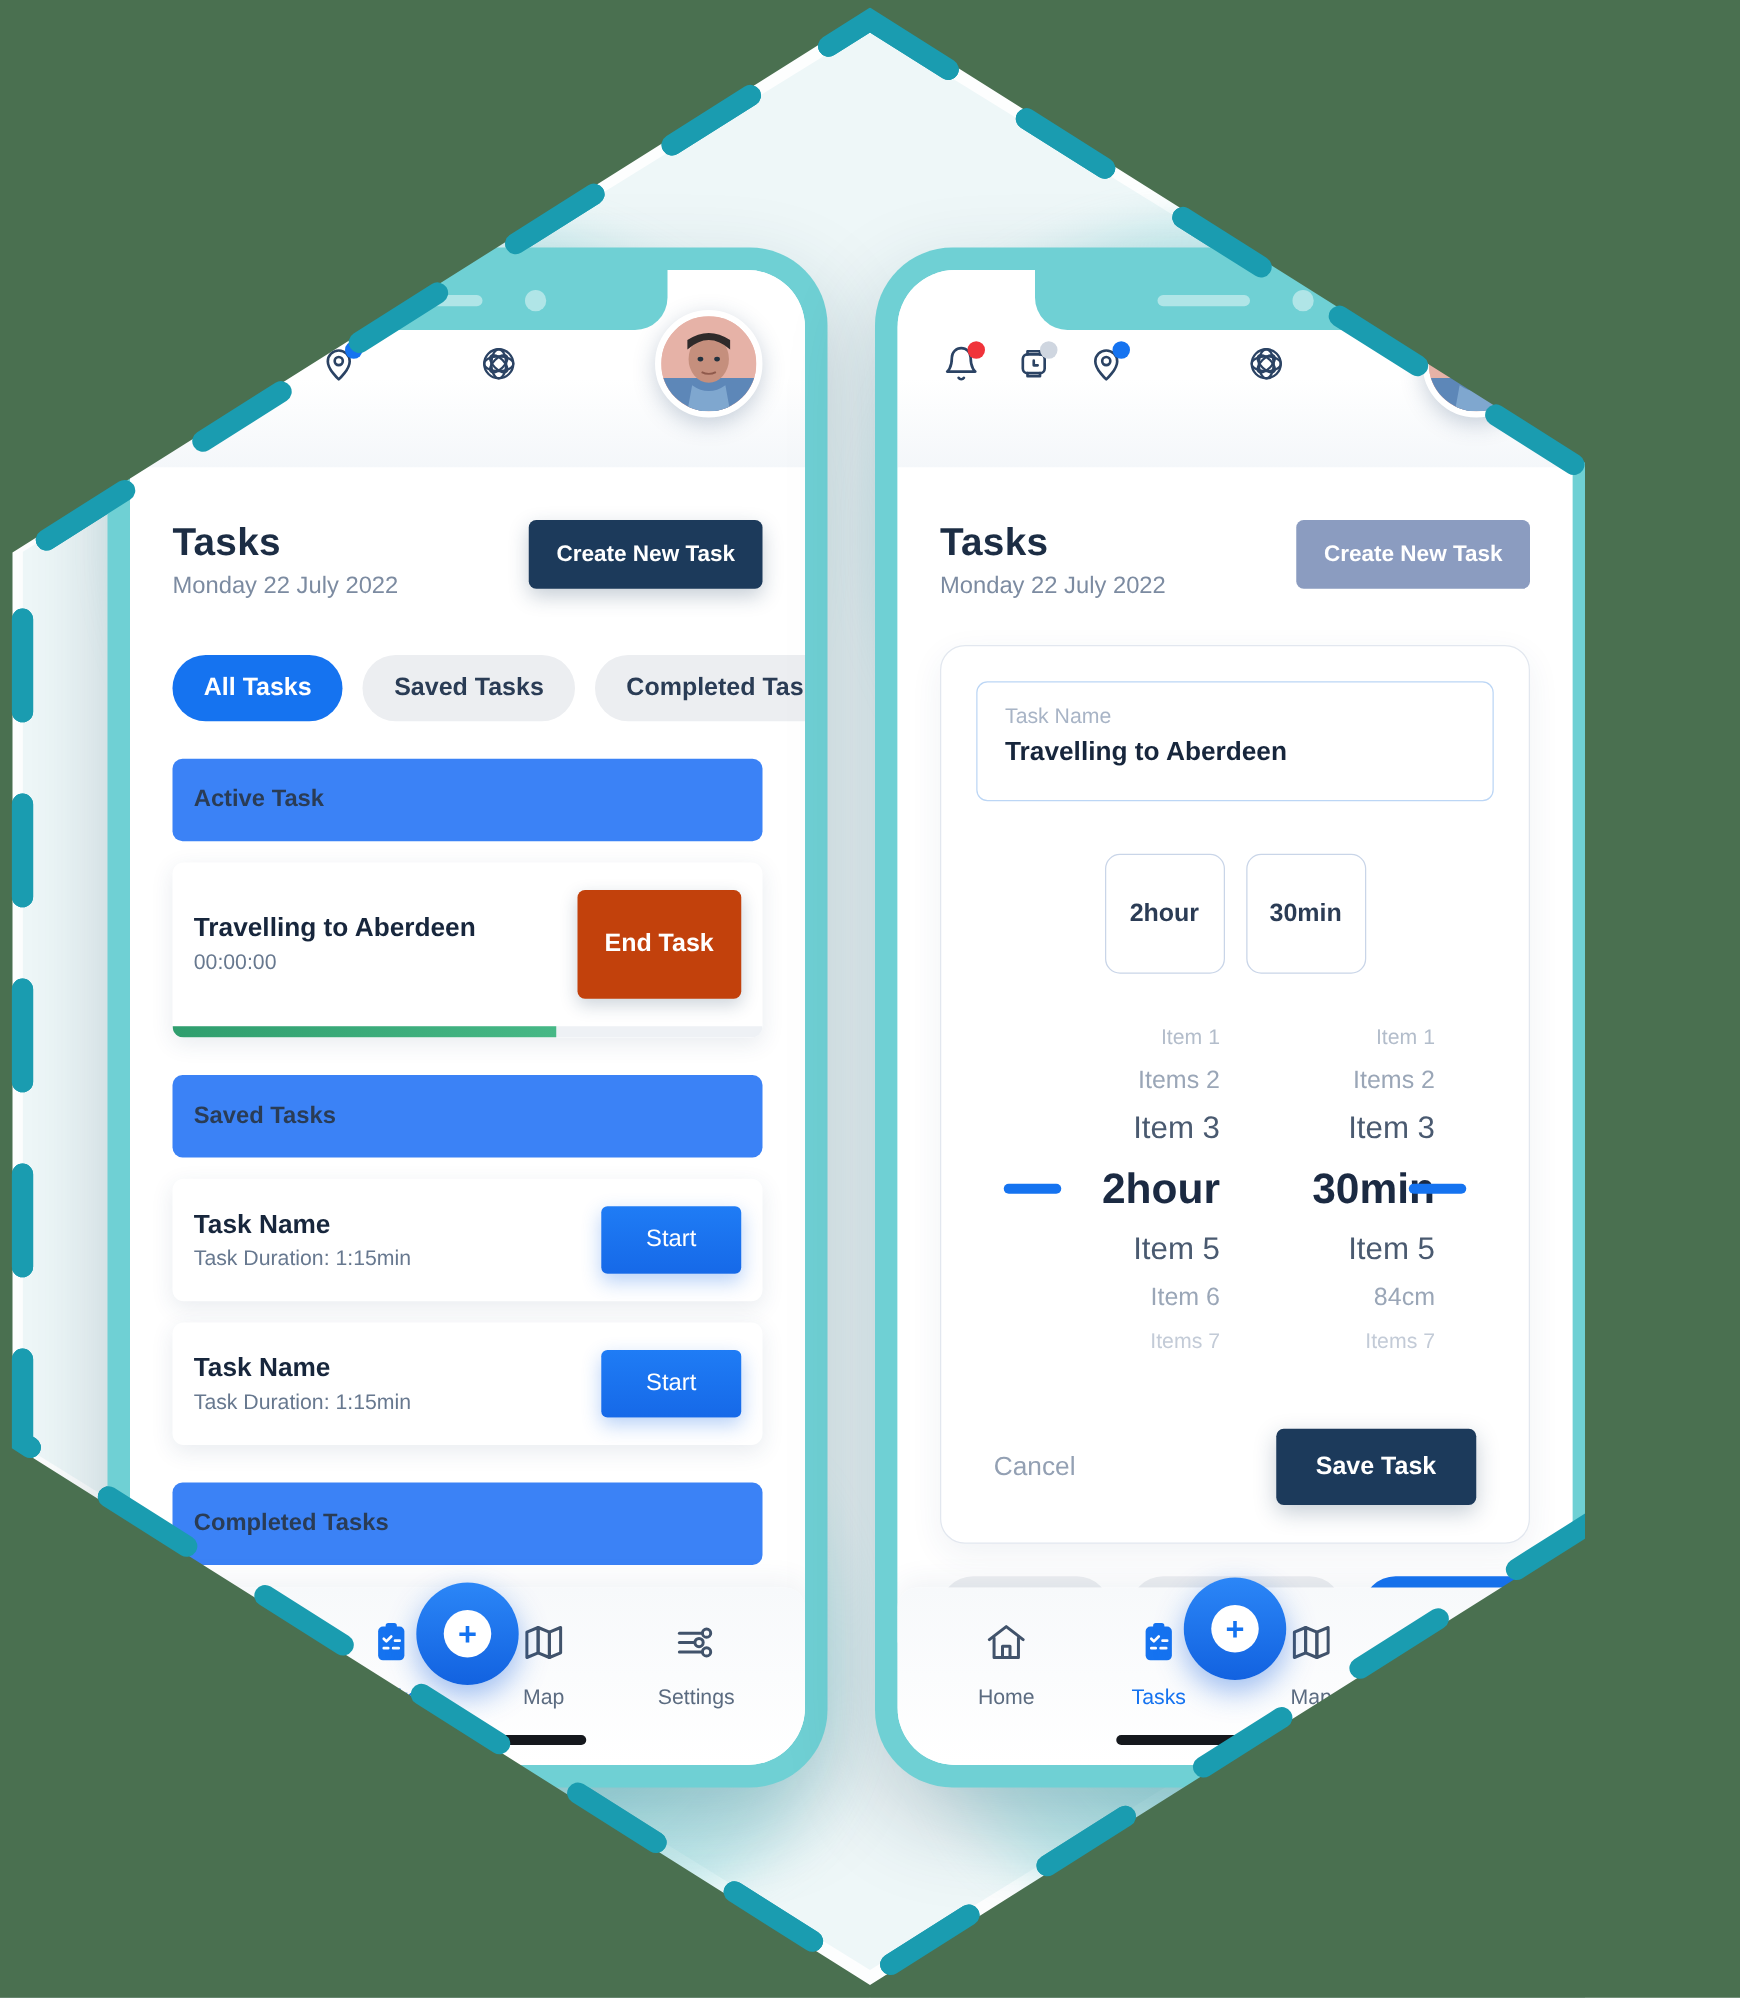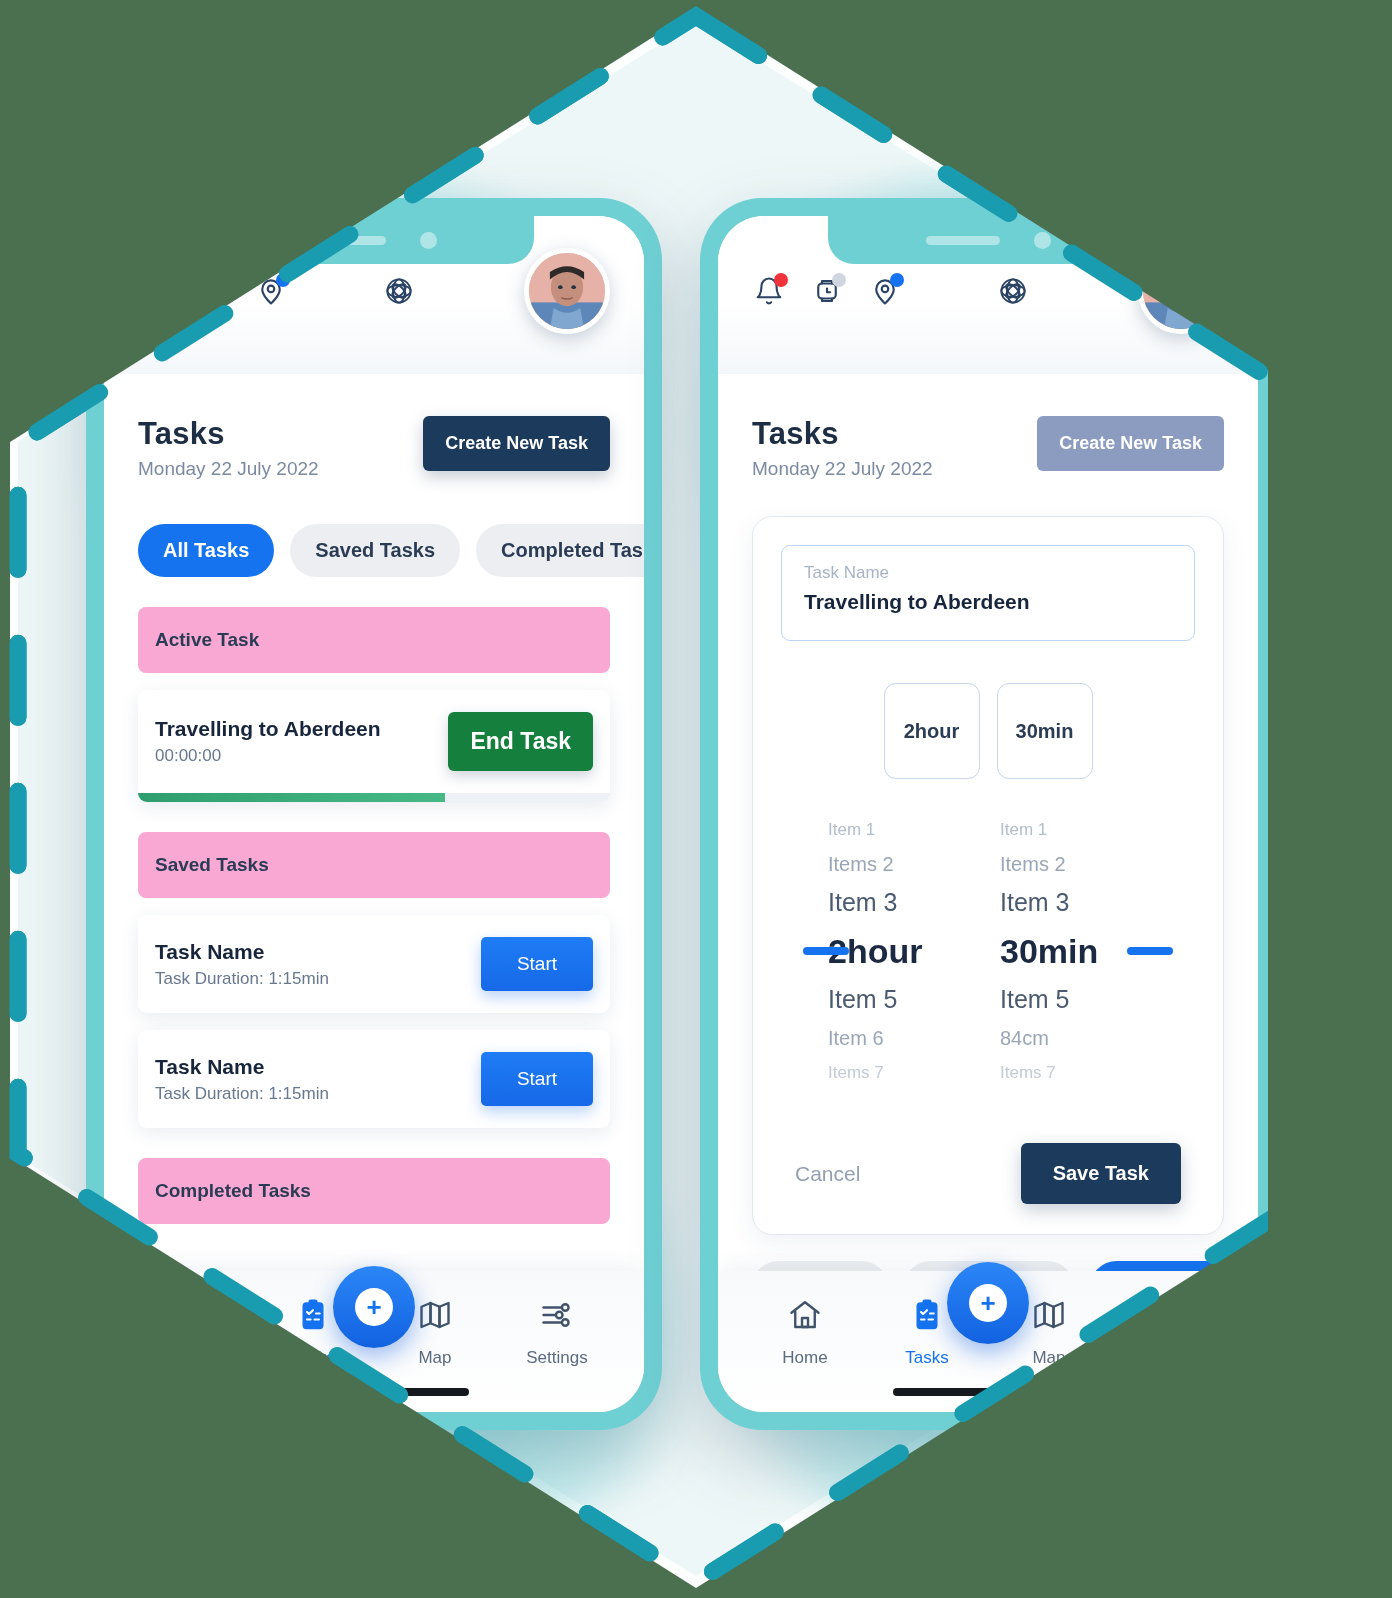--- a/index.html
+++ b/index.html
@@ -122,39 +122,39 @@
   .tab {
     font-size: 20px; font-weight: bold; color: #2a3c55;
     background: #eceef1; border-radius: 30px; padding: 15px 25px;
     border: none; cursor: pointer; white-space: nowrap;
   }
   .tab.active { background: #1573f0; color: #fff; }
 
   
   .sect {
     margin-top: 30px;
-    background: #f9a8d4;
+    background: #3b82f6;
     border-radius: 8px;
     padding: 22px 17px;
     font-size: 19px; font-weight: bold; color: #2a3c55;
   }
 
   
   .card {
     background: #fff; border-radius: 9px;
     box-shadow: 0 5px 18px rgba(35,65,110,.10);
     margin-top: 17px;
     overflow: hidden;
   }
   .card-row { display: flex; align-items: center; justify-content: space-between; padding: 22px 17px; }
   .card-name { font-size: 21px; font-weight: bold; color: #17263c; }
   .card-sub  { font-size: 17px; color: #67788f; margin-top: 5px; }
   .btn-end {
-    background: #15803d; color: #fff; font-size: 23px; font-weight: bold;
-    padding: 16px 22px; border-radius: 6px; border: none; cursor: pointer;
+    background: #c2410c; color: #fff; font-size: 20px; font-weight: bold;
+    padding: 32px 22px; border-radius: 6px; border: none; cursor: pointer;
     box-shadow: 0 5px 14px rgba(28,58,91,.22);
   }
   .btn-start {
     background: linear-gradient(180deg,#1f7cf5,#1669e8); color: #fff;
     font-size: 19px; font-weight: normal;
     padding: 16px 36px; border-radius: 5px; border: none; cursor: pointer;
     box-shadow: 0 6px 15px rgba(22,105,232,.3);
   }
   .progress { height: 9px; background: #eef1f5; width: 100%; }
   .progress > i { display: block; height: 100%; background: linear-gradient(90deg,#2f9e6e,#46b886); }
@@ -207,21 +207,21 @@
 
   .dur-boxes { display: flex; justify-content: center; gap: 17px; margin-top: 42px; }
   .dur-box {
     width: 96px; height: 96px; border: 1.5px solid #c9d5e8; border-radius: 12px;
     display: flex; align-items: center; justify-content: center;
     font-size: 20px; font-weight: bold; color: #2b3c55; cursor: pointer; background:#fff;
   }
 
   .picker { position: relative; margin-top: 34px; }
   .picker-cols { display: flex; justify-content: center; gap: 24px; }
-  .pcol { width: 148px; text-align: left; }
+  .pcol { width: 148px; text-align: right; }
   .prow { line-height: 1; }
   .prow.r1 { font-size: 17px; color: #b3bdcb; padding: 8px 0; }
   .prow.r2 { font-size: 20px; color: #9aa6b7; padding: 8px 0; }
   .prow.r3 { font-size: 25px; color: #4a5a70; padding: 8px 0; }
   .prow.sel { font-size: 34px; font-weight: bold; color: #1b2a42; padding: 11px 0; }
   .prow.r5 { font-size: 25px; color: #4a5a70; padding: 8px 0; }
   .prow.r6 { font-size: 20px; color: #9aa6b7; padding: 8px 0; }
   .prow.r7 { font-size: 17px; color: #c3cbd7; padding: 8px 0; }
 
   .pdash {

